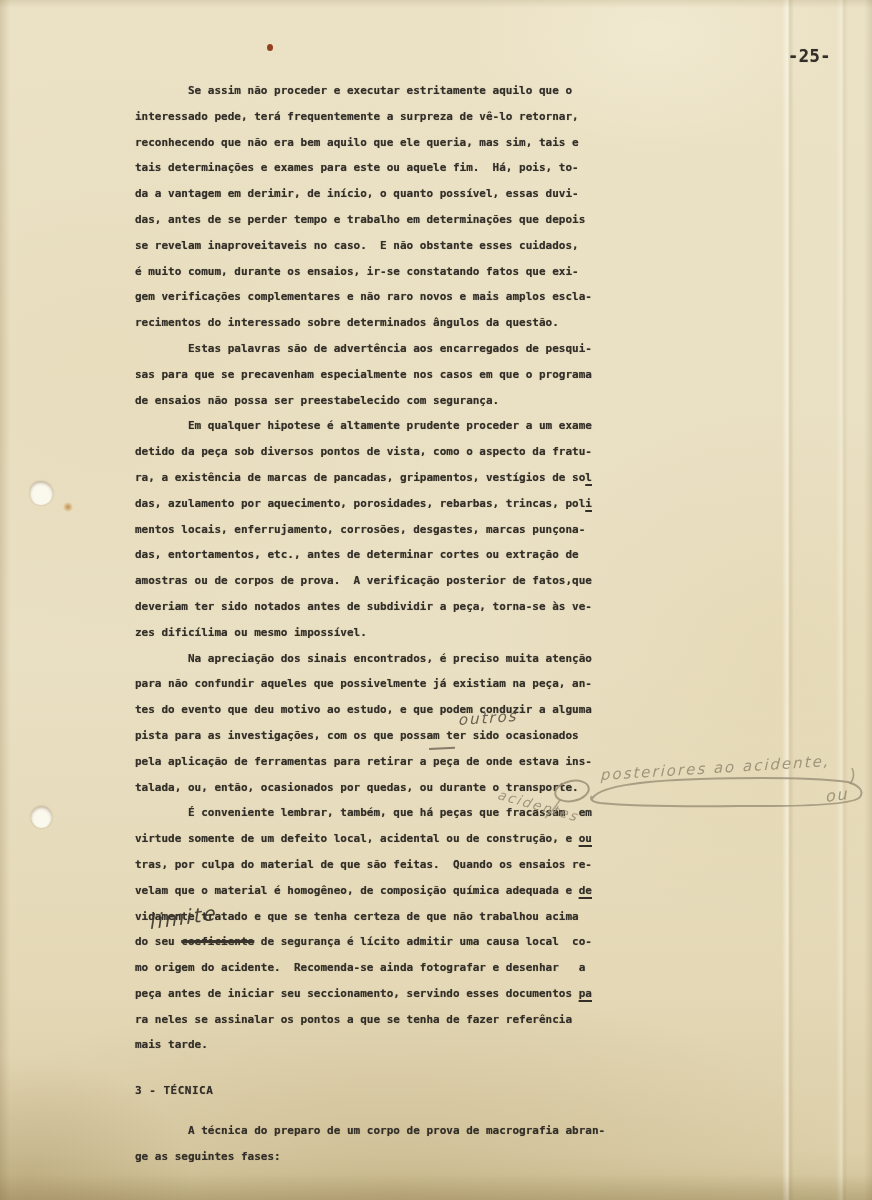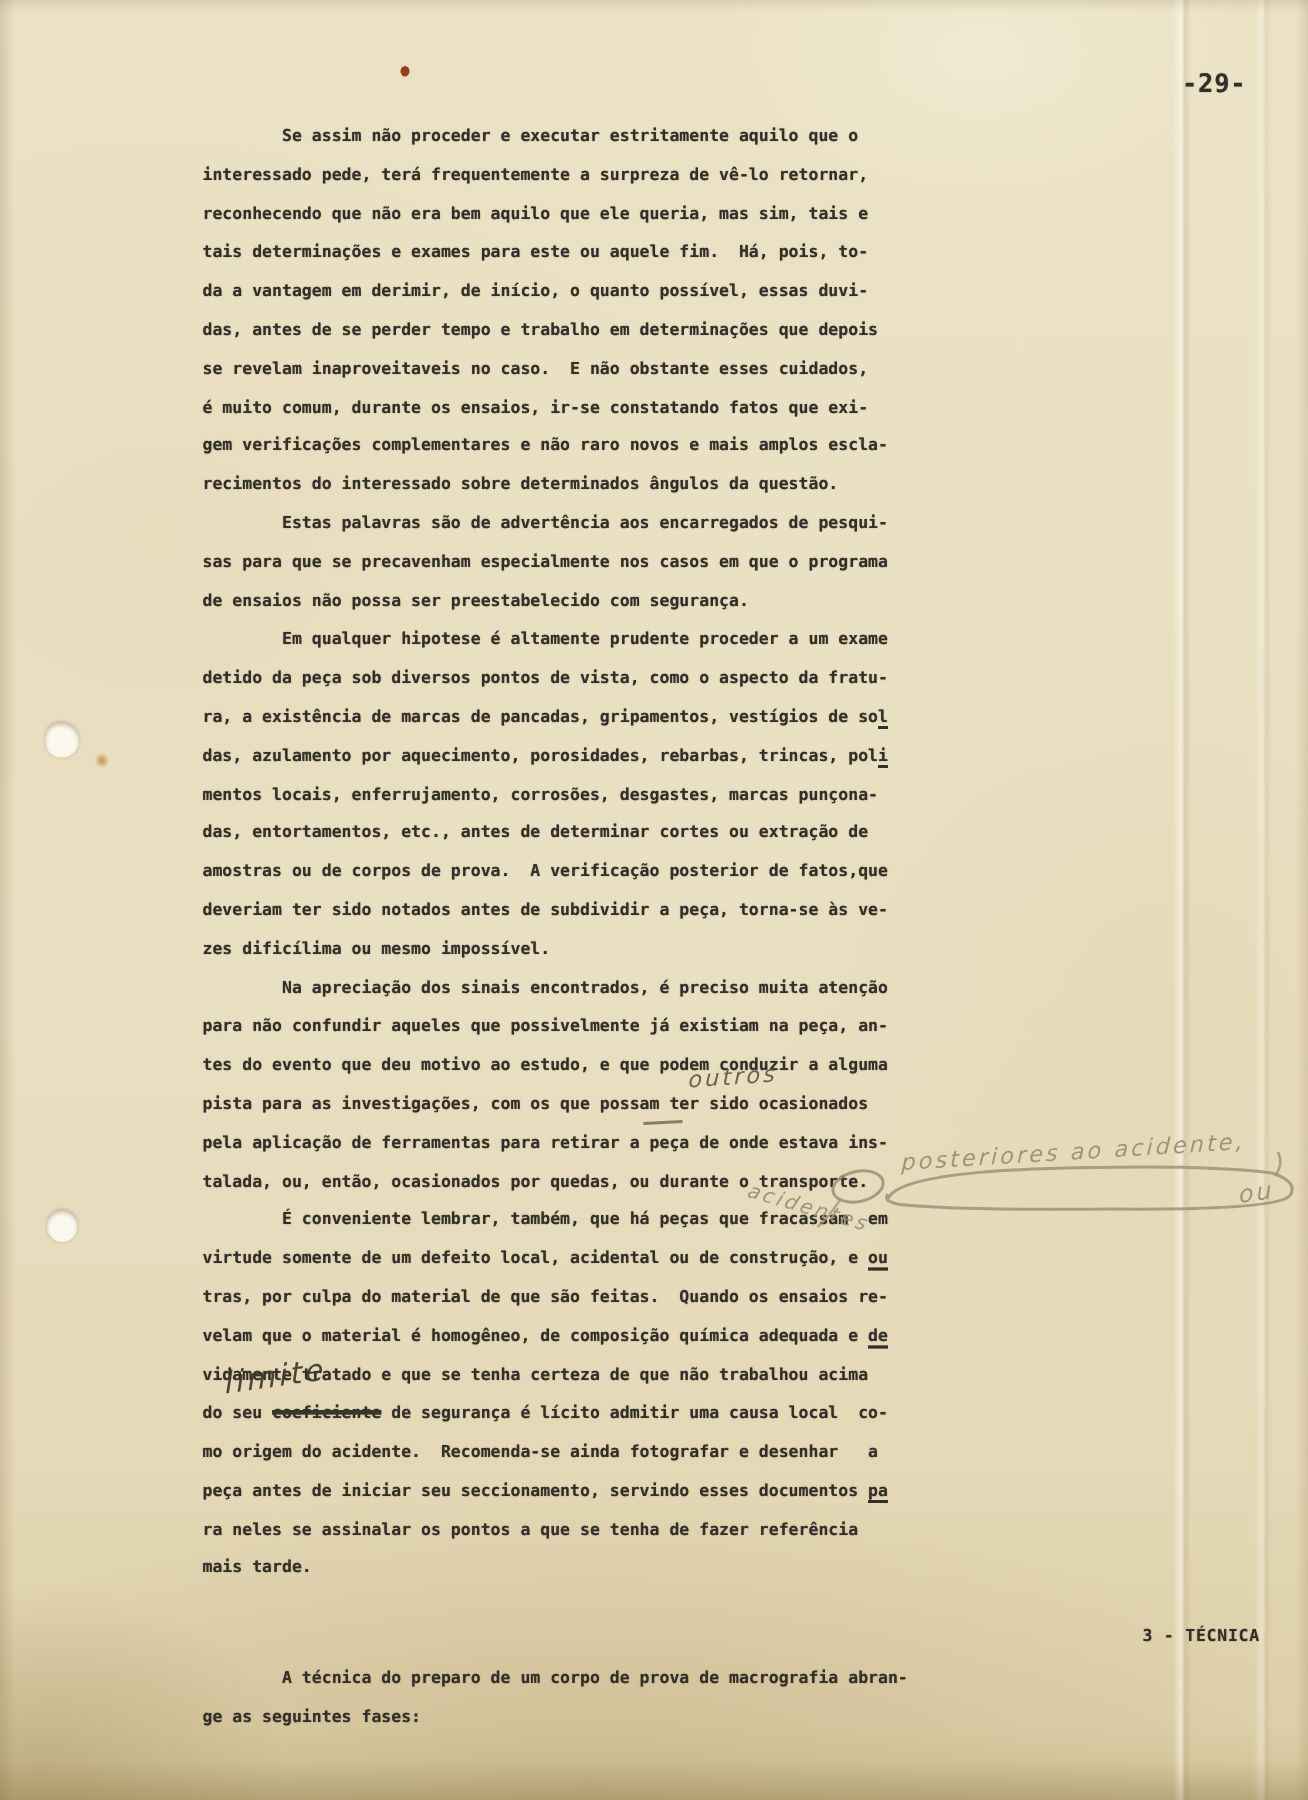--- a/index.html
+++ b/index.html
@@ -35,21 +35,21 @@
   .stain-2{left:267px;top:44px;width:6px;height:7px;background:#93401f;filter:blur(.5px);}
 
   
   .page-number{position:absolute;left:788px;top:46px;font-size:17px;font-weight:700;
     color:#332f28;text-shadow:0 0 .8px rgba(51,47,40,.6);letter-spacing:.5px;}
   .doc{position:absolute;left:135px;top:78px;width:705px;font-size:11px;line-height:25.8px;
     font-weight:700;color:#332f28;white-space:pre;text-shadow:0 0 .8px rgba(51,47,40,.55);}
   .line{height:25.8px;}
   .seg-u{text-decoration:underline;text-underline-offset:3px;text-decoration-thickness:2px;}
   .seg-strike{text-decoration:line-through;text-decoration-thickness:2.5px;text-decoration-color:#3a352d;text-align:right;}
-  .heading{text-align:right;margin:20px 0 2px;height:25.8px;letter-spacing:.5px;}
+  .heading{text-align:left;margin:20px 0 14px;height:25.8px;letter-spacing:.5px;}
 
   
   .annot{position:absolute;font-family:"DejaVu Sans","Liberation Sans",sans-serif;font-style:italic;
     white-space:nowrap;transform-origin:left center;letter-spacing:2px;opacity:.92;}
   .annot-line{position:absolute;height:2px;background:#6b6354;transform-origin:left center;opacity:.8;}
   .pencil-svg{position:absolute;left:0;top:0;pointer-events:none;}
 </style>
 </head>
 <body>
 
@@ -60,21 +60,21 @@
   <div class="edge-left"></div>
   <div class="edge-top"></div>
   <div class="edge-right"></div>
   <div class="edge-bottom"></div>
 
   <div class="punch-hole hole-1"></div>
   <div class="punch-hole hole-2"></div>
   <div class="stain stain-1"></div>
   <div class="stain stain-2"></div>
 
-  <div class="page-number">-29-</div>
+  <div class="page-number">-25-</div>
 
   <div class="doc"><div><div class="line"><span>        Se assim não proceder e executar estritamente aquilo que o</span></div><div class="line"><span>interessado pede, terá frequentemente a surpreza de vê-lo retornar,</span></div><div class="line"><span>reconhecendo que não era bem aquilo que ele queria, mas sim, tais e</span></div><div class="line"><span>tais determinações e exames para este ou aquele fim.  Há, pois, to-</span></div><div class="line"><span>da a vantagem em derimir, de início, o quanto possível, essas duvi-</span></div><div class="line"><span>das, antes de se perder tempo e trabalho em determinações que depois</span></div><div class="line"><span>se revelam inaproveitaveis no caso.  E não obstante esses cuidados,</span></div><div class="line"><span>é muito comum, durante os ensaios, ir-se constatando fatos que exi-</span></div><div class="line"><span>gem verificações complementares e não raro novos e mais amplos escla-</span></div><div class="line"><span>recimentos do interessado sobre determinados ângulos da questão.</span></div></div><div><div class="line"><span>        Estas palavras são de advertência aos encarregados de pesqui-</span></div><div class="line"><span>sas para que se precavenham especialmente nos casos em que o programa</span></div><div class="line"><span>de ensaios não possa ser preestabelecido com segurança.</span></div></div><div><div class="line"><span>        Em qualquer hipotese é altamente prudente proceder a um exame</span></div><div class="line"><span>detido da peça sob diversos pontos de vista, como o aspecto da fratu-</span></div><div class="line"><span>ra, a existência de marcas de pancadas, gripamentos, vestígios de so</span><span class="seg-u">l</span></div><div class="line"><span>das, azulamento por aquecimento, porosidades, rebarbas, trincas, pol</span><span class="seg-u">i</span></div><div class="line"><span>mentos locais, enferrujamento, corrosões, desgastes, marcas punçona-</span></div><div class="line"><span>das, entortamentos, etc., antes de determinar cortes ou extração de</span></div><div class="line"><span>amostras ou de corpos de prova.  A verificação posterior de fatos,que</span></div><div class="line"><span>deveriam ter sido notados antes de subdividir a peça, torna-se às ve-</span></div><div class="line"><span>zes dificílima ou mesmo impossível.</span></div></div><div><div class="line"><span>        Na apreciação dos sinais encontrados, é preciso muita atenção</span></div><div class="line"><span>para não confundir aqueles que possivelmente já existiam na peça, an-</span></div><div class="line"><span>tes do evento que deu motivo ao estudo, e que podem conduzir a alguma</span></div><div class="line"><span>pista para as investigações, com os que possam ter sido ocasionados</span></div><div class="line"><span>pela aplicação de ferramentas para retirar a peça de onde estava ins-</span></div><div class="line"><span>talada, ou, então, ocasionados por quedas, ou durante o transporte.</span></div></div><div><div class="line"><span>        É conveniente lembrar, também, que há peças que fracassam  em</span></div><div class="line"><span>virtude somente de um defeito local, acidental ou de construção, e </span><span class="seg-u">ou</span></div><div class="line"><span>tras, por culpa do material de que são feitas.  Quando os ensaios re-</span></div><div class="line"><span>velam que o material é homogêneo, de composição química adequada e </span><span class="seg-u">de</span></div><div class="line"><span>vidamente tratado e que se tenha certeza de que não trabalhou acima</span></div><div class="line"><span>do seu </span><span class="seg-strike">coeficiente</span><span> de segurança é lícito admitir uma causa local  co-</span></div><div class="line"><span>mo origem do acidente.  Recomenda-se ainda fotografar e desenhar   a</span></div><div class="line"><span>peça antes de iniciar seu seccionamento, servindo esses documentos </span><span class="seg-u">pa</span></div><div class="line"><span>ra neles se assinalar os pontos a que se tenha de fazer referência</span></div><div class="line"><span>mais tarde.</span></div></div><div class="heading">3 - TÉCNICA</div><div><div class="line"><span>        A técnica do preparo de um corpo de prova de macrografia abran-</span></div><div class="line"><span>ge as seguintes fases:</span></div></div></div>
 
   <svg class="pencil-svg" width="872" height="1200" viewBox="0 0 872 1200">
 
     <ellipse cx="572" cy="791" rx="17" ry="10" transform="rotate(-12 572 791)" fill="none" stroke="#9a8f75" stroke-width="2" opacity=".85"></ellipse>
 
     <path d="M 592 799 Q 600 782 700 779 Q 800 776 848 782 Q 866 788 860 797 Q 852 807 740 806 Q 640 807 600 803 Q 588 801 592 796" fill="none" stroke="#9a8f75" stroke-width="2" opacity=".8"></path>
 
     <path d="M 560 800 Q 552 812 545 818" fill="none" stroke="#9a8f75" stroke-width="1.6" opacity=".7"></path>

